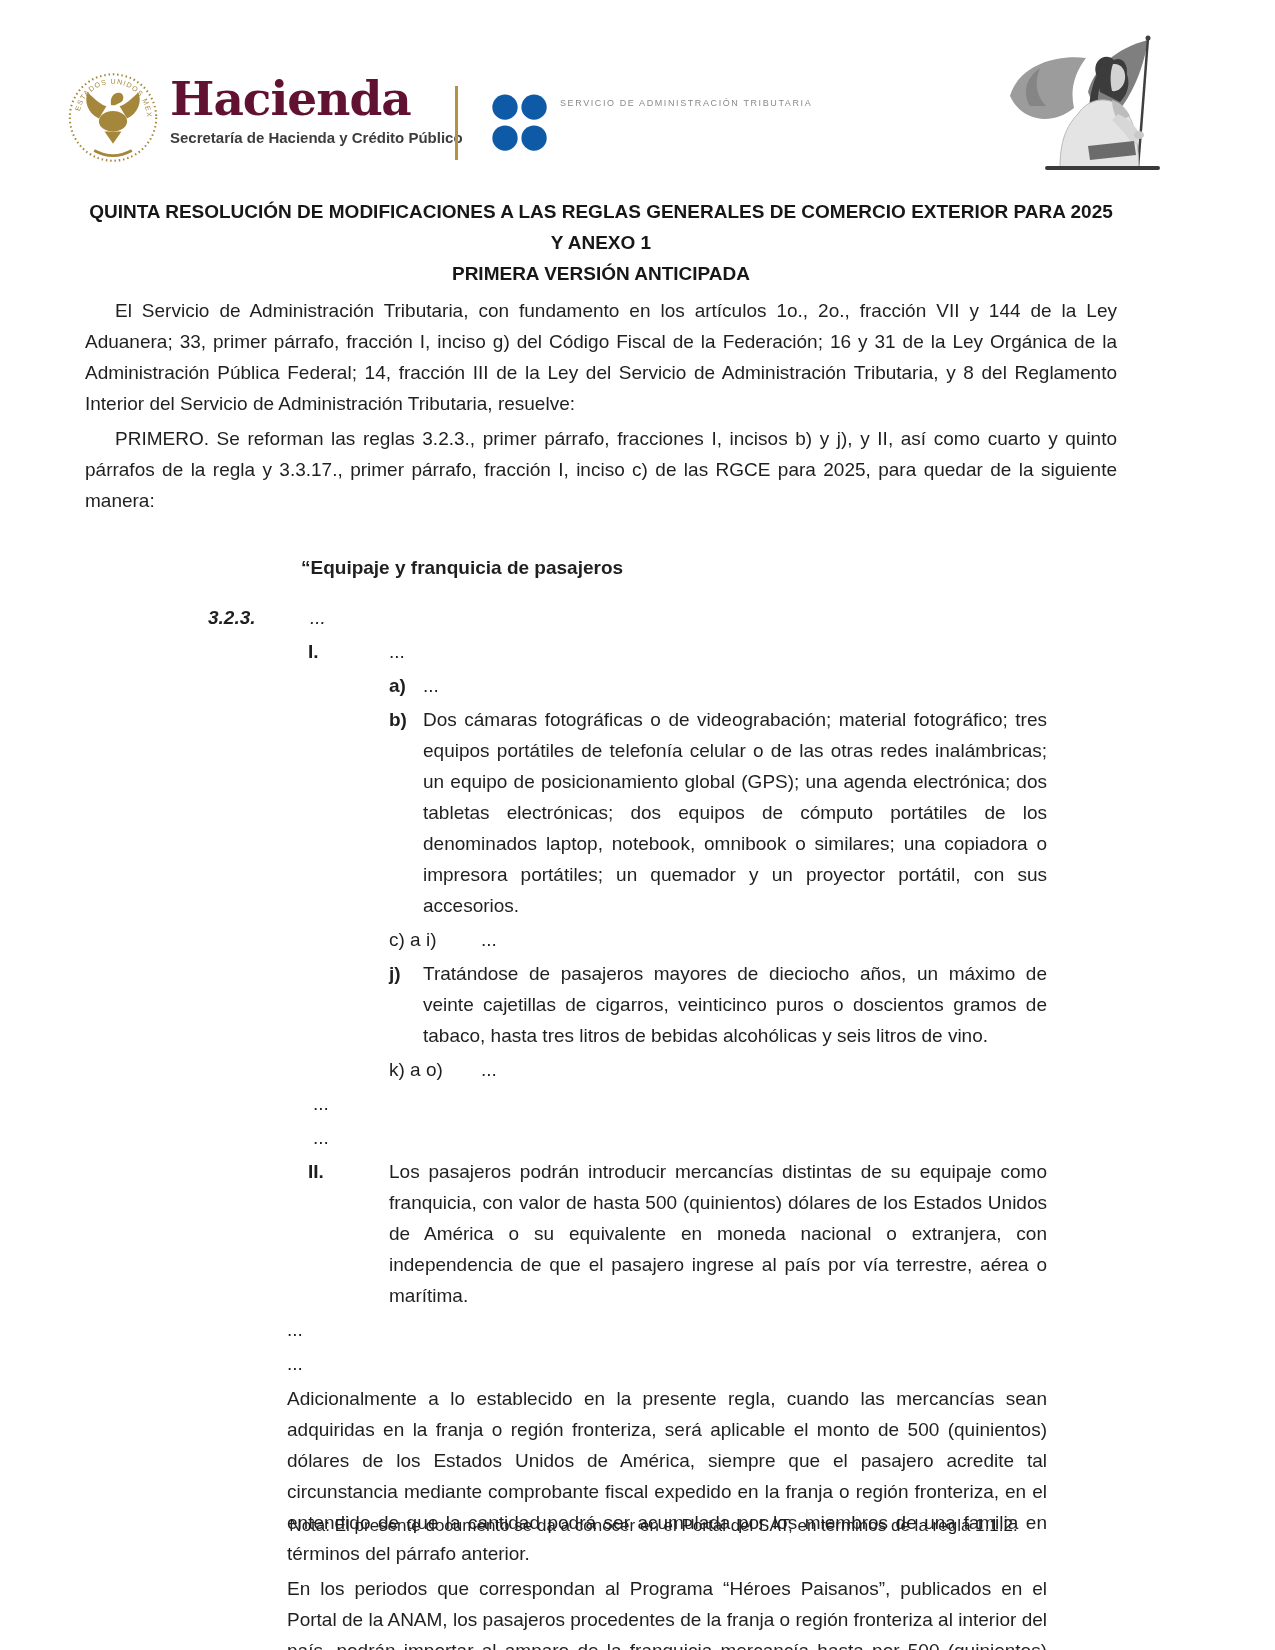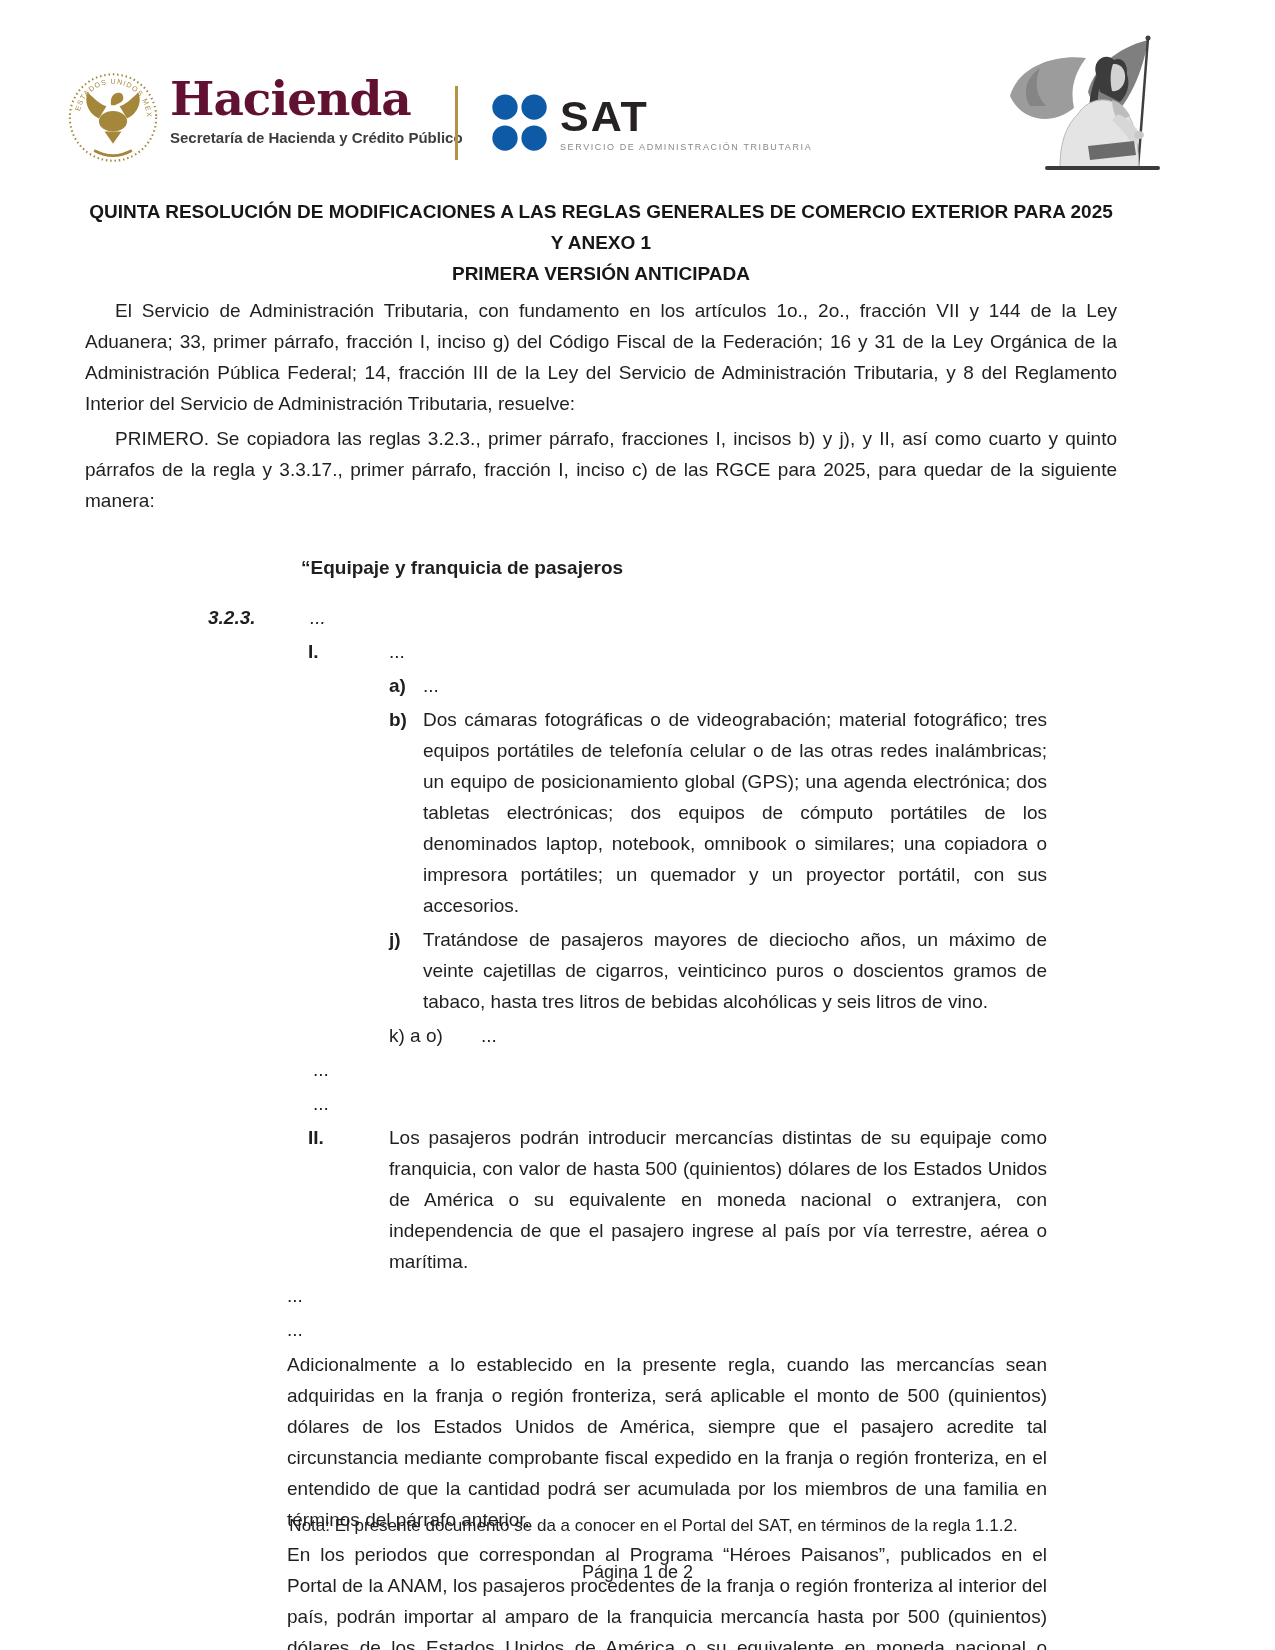--- a/index.html
+++ b/index.html
@@ -78,21 +78,20 @@
     <svg class="sat-circles" viewBox="0 0 64 70">
       <g fill="#0e5aa7">
         <circle cx="16" cy="17" r="13.5"></circle>
         <circle cx="47" cy="17" r="13.5"></circle>
         <circle cx="16" cy="50" r="13.5"></circle>
         <circle cx="47" cy="50" r="13.5"></circle>
       </g>
     </svg>
 
     <div class="sat-text">
-      <div class="sat-word">SAT</div>
       <div class="sat-sub">SERVICIO DE ADMINISTRACIÓN TRIBUTARIA</div>
     </div>
 
     <svg class="flag-illu" viewBox="0 0 185 140">
       <path d="M10,62 C18,34 52,20 86,24 C74,40 70,56 74,74 C52,92 22,88 10,62 Z" fill="#9c9c9c"></path>
       <path d="M30,72 C22,58 26,44 40,34 C34,48 36,62 46,72 Z" fill="#858585"></path>
       <path d="M148,6 C116,14 94,34 88,58 L102,92 C124,78 142,44 148,6 Z" fill="#7f7f7f"></path>
       <path d="M148,4 L138,134" stroke="#3f3f3f" stroke-width="2.5" fill="none"></path>
       <circle cx="148" cy="4" r="2.5" fill="#3f3f3f"></circle>
       <path d="M96,40 C92,26 106,18 114,26 C122,22 128,30 127,40 C131,52 126,62 120,68 L100,58 Z" fill="#3c3c3c"></path>
@@ -109,21 +108,21 @@
 
   <div class="doc">
 
     <div class="title">
       <div>QUINTA RESOLUCIÓN DE MODIFICACIONES A LAS REGLAS GENERALES DE COMERCIO EXTERIOR PARA 2025 Y ANEXO 1</div>
       <div>PRIMERA VERSIÓN ANTICIPADA</div>
     </div>
 
     <p class="p-intro">El Servicio de Administración Tributaria, con fundamento en los artículos 1o., 2o., fracción VII y 144 de la Ley Aduanera; 33, primer párrafo, fracción I, inciso g) del Código Fiscal de la Federación; 16 y 31 de la Ley Orgánica de la Administración Pública Federal; 14, fracción III de la Ley del Servicio de Administración Tributaria, y 8 del Reglamento Interior del Servicio de Administración Tributaria, resuelve:</p>
 
-    <p class="p-primero"><b>PRIMERO.</b> <span>Se</span> <b>copiadora</b> <span>las reglas 3.2.3., primer párrafo, fracciones I, incisos b) y j), y II, así como cuarto y quinto párrafos de la regla y 3.3.17., primer párrafo, fracción I, inciso c) de las RGCE para 2025, para quedar de la siguiente manera:</span></p>
+    <p class="p-primero"><b>PRIMERO.</b> <span>Se</span> <b>reforman</b> <span>las reglas 3.2.3., primer párrafo, fracciones I, incisos b) y j), y II, así como cuarto y quinto párrafos de la regla y 3.3.17., primer párrafo, fracción I, inciso c) de las RGCE para 2025, para quedar de la siguiente manera:</span></p>
 
     <div class="rule">
 
       <div class="rule-heading">“Equipaje y franquicia de pasajeros</div>
 
       <div class="row-num">
         <b class="rnum">3.2.3.</b><span>...</span>
       </div>
 
       <div class="frac">
@@ -134,20 +133,23 @@
       <div class="item">
         <b class="ilabel">a)</b>
         <div class="ibody">...</div>
       </div>
 
       <div class="item">
         <b class="ilabel">b)</b>
         <div class="ibody just">Dos cámaras fotográficas o de videograbación; material fotográfico; tres equipos portátiles de telefonía celular o de las otras redes inalámbricas; un equipo de posicionamiento global (GPS); una agenda electrónica; dos tabletas electrónicas; dos equipos de cómputo portátiles de los denominados laptop, notebook, omnibook o similares; una copiadora o impresora portátiles; un quemador y un proyector portátil, con sus accesorios.</div>
       </div>
 
+      <div class="range">
+        <span class="rangelbl"><b>c)</b> <span>a</span> <b>i)</b></span><span>...</span>
+      </div>
 
       <div class="item">
         <b class="ilabel">j)</b>
         <div class="ibody just">Tratándose de pasajeros mayores de dieciocho años, un máximo de veinte cajetillas de cigarros, veinticinco puros o doscientos gramos de tabaco, hasta tres litros de bebidas alcohólicas y seis litros de vino.</div>
       </div>
 
       <div class="range">
         <span class="rangelbl"><b>k)</b> <span>a</span> <b>o)</b></span><span>...</span>
       </div>
 
@@ -162,15 +164,14 @@
       <div class="pdots2">...</div>
       <div class="pdots2">...</div>
 
       <p class="rpara">Adicionalmente a lo establecido en la presente regla, cuando las mercancías sean adquiridas en la franja o región fronteriza, será aplicable el monto de 500 (quinientos) dólares de los Estados Unidos de América, siempre que el pasajero acredite tal circunstancia mediante comprobante fiscal expedido en la franja o región fronteriza, en el entendido de que la cantidad podrá ser acumulada por los miembros de una familia en términos del párrafo anterior.</p>
       <p class="rpara">En los periodos que correspondan al Programa “Héroes Paisanos”, publicados en el Portal de la ANAM, los pasajeros procedentes de la franja o región fronteriza al interior del país, podrán importar al amparo de la franquicia mercancía hasta por 500 (quinientos) dólares de los Estados Unidos de América o su equivalente en moneda nacional o extranjera.</p>
 
     </div>
   </div>
 
   <div class="foot-note">Nota: El presente documento se da a conocer en el Portal del SAT, en términos de la regla 1.1.2.</div>
-  <div class="foot-page"><span>Página</span> <b>1</b> <span>de</span> <b>2</b></div>
 
 </div>
 
 </body></html>

